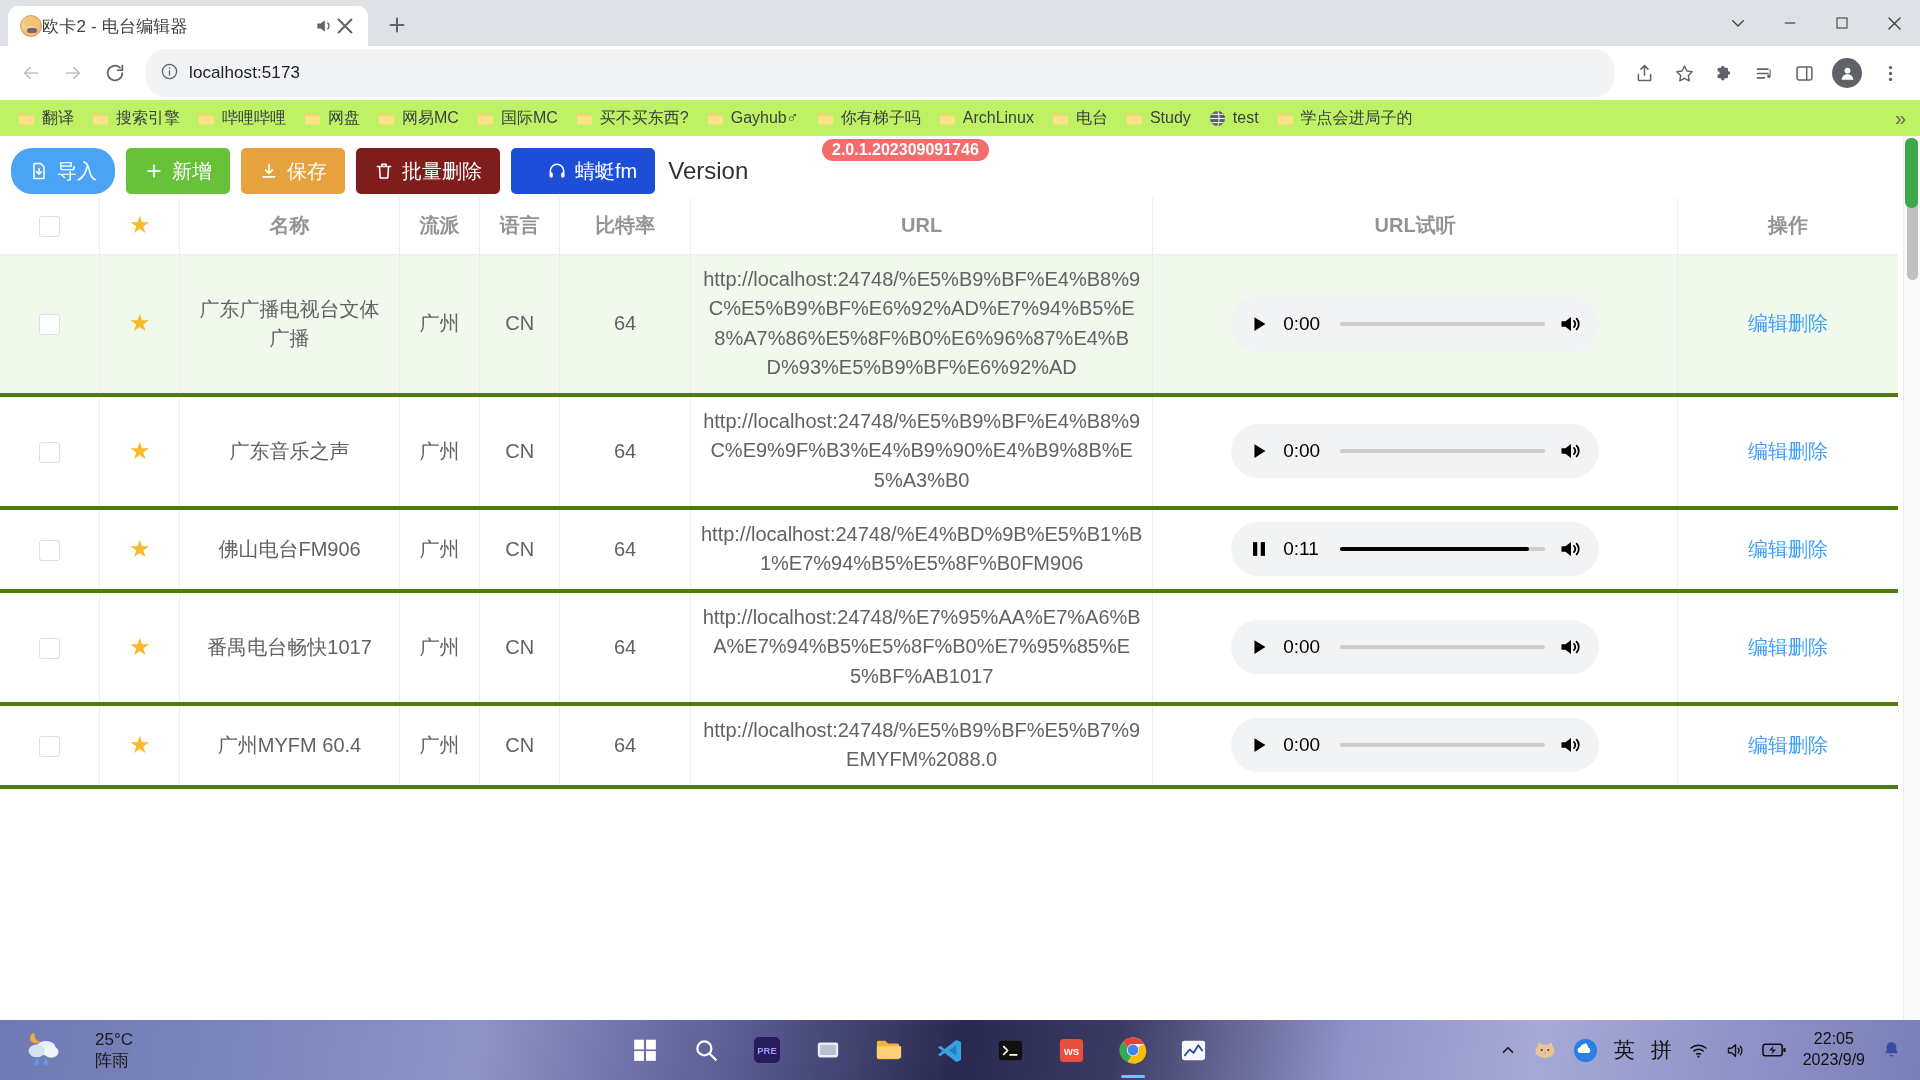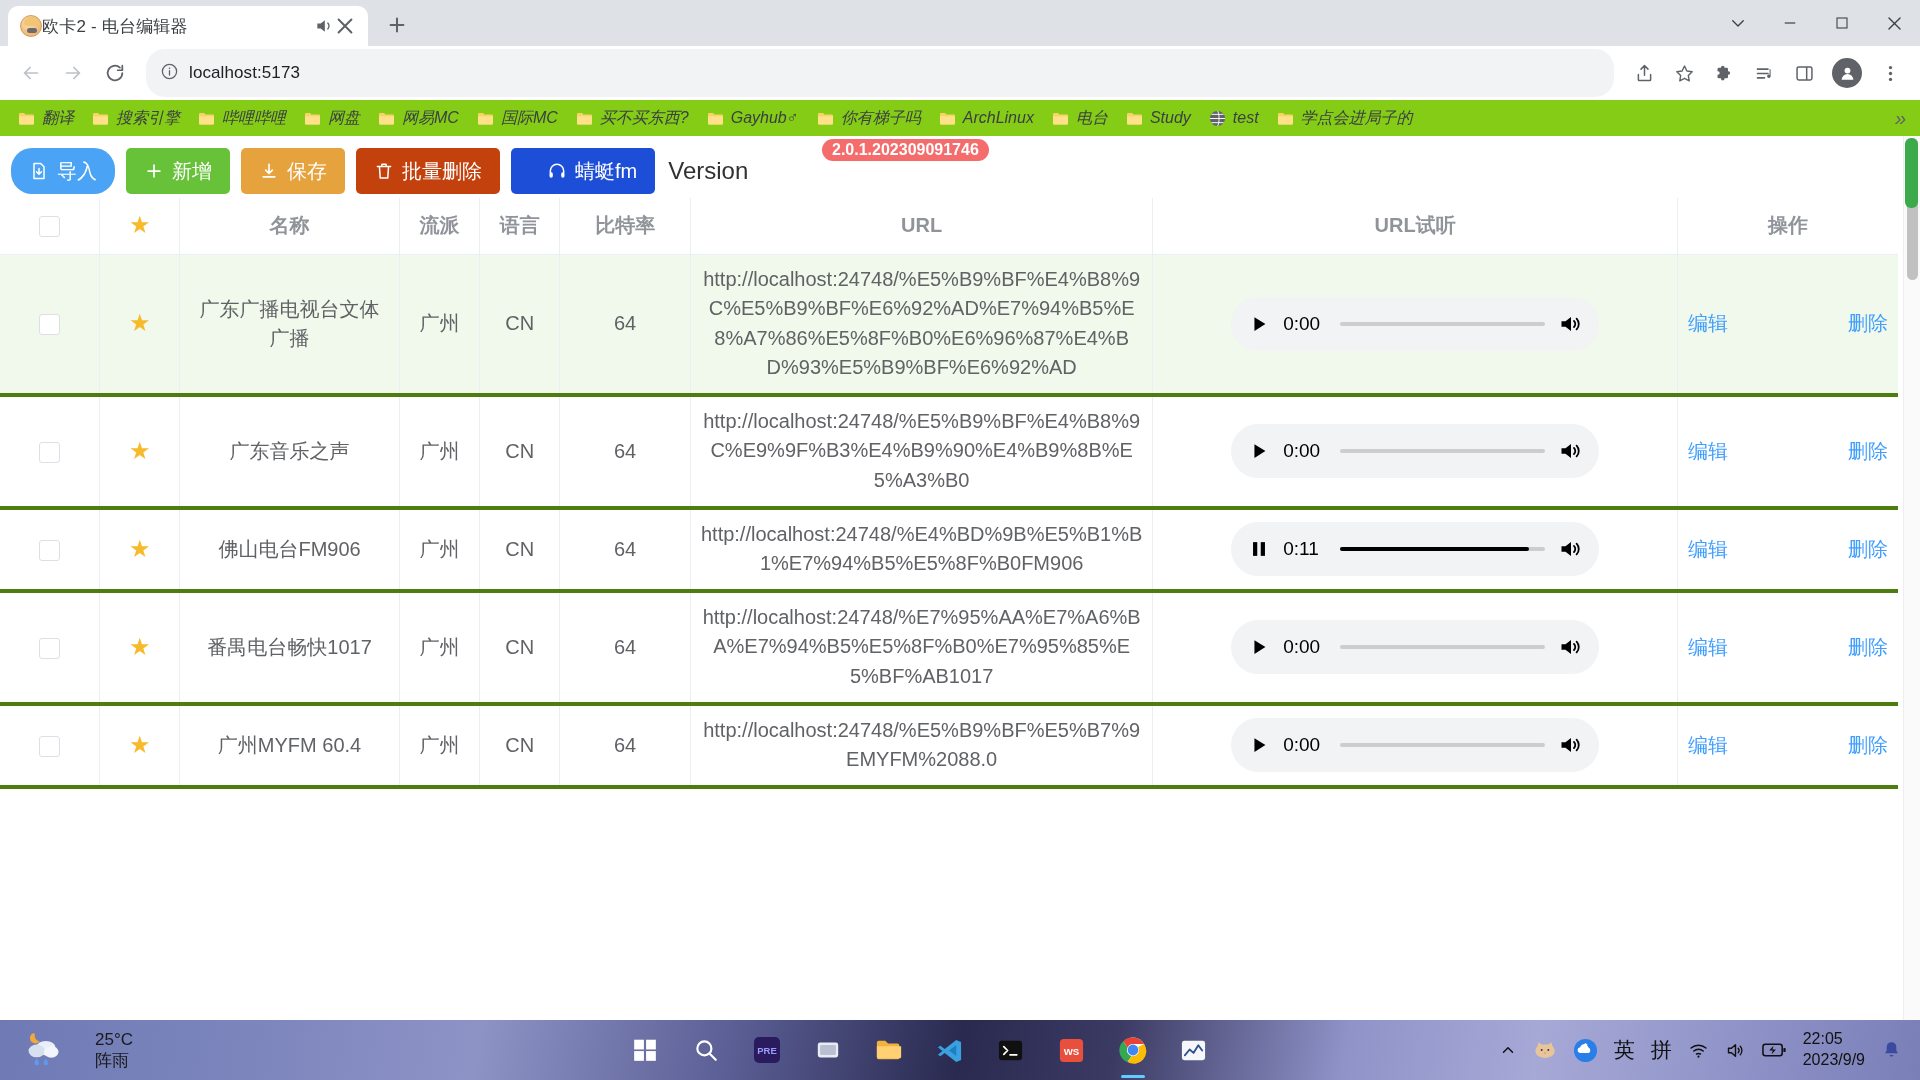--- a/index.html
+++ b/index.html
@@ -76,22 +76,22 @@
     display: flex; align-items: center; justify-content: center;
     color: #5f6368; cursor: pointer; flex: none;
   }
   .profile-avatar {
     width: 30px; height: 30px; border-radius: 50%; background: #5f6368;
     display: flex; align-items: center; justify-content: center; color: #fff;
     flex: none; margin: 0 6px; cursor: pointer;
   }
 
   .bookmarks {
-    height: 36px; background: #84cc16; display: flex; align-items: center;
-    padding: 0 10px; gap: 2px; position: relative; overflow: hidden; font-style: italic;
+    height: 36px; background: #bef264; display: flex; align-items: center;
+    padding: 0 10px; gap: 2px; position: relative; overflow: hidden;
   }
   .bm {
     display: flex; align-items: center; gap: 7px; padding: 4px 8px;
     border-radius: 5px; cursor: pointer; flex: none; white-space: nowrap;
   }
   .bm-label { font-size: 16px; color: #3c4043; }
   .folder-icon { width: 17px; height: 15px; flex: none; }
   .globe-icon { width: 17px; height: 17px; flex: none; color: #5f6368; }
   .bm-overflow {
     position: absolute; right: 14px; font-size: 20px; color: #5f6368; cursor: pointer;
@@ -108,21 +108,21 @@
   }
   .btn {
     height: 46px; border: none; border-radius: 5px; color: #fff;
     font-size: 20px; font-family: inherit; padding: 0 18px;
     display: inline-flex; align-items: center; gap: 8px; cursor: pointer;
     white-space: nowrap;
   }
   .btn-import { background: #4ba3f5; border-radius: 21px; }
   .btn-add    { background: #67c23a; }
   .btn-save   { background: #e6a23c; }
-  .btn-del    { background: #c2410c; }
+  .btn-del    { background: #7f1d1d; }
   .btn-fm     { background: #1d4ed8; padding-left: 36px; }
   .btn-ico { width: 20px; height: 20px; flex: none; }
   .version-label {
     font-size: 24px; color: #303133; margin-left: 2px; white-space: nowrap;
   }
   .version-badge {
     position: absolute; left: 822px; top: 3px;
     background: #f56c6c; color: #fff; font-size: 16px;
     border-radius: 12px; padding: 2px 10px; white-space: nowrap; font-weight: bold;
   }
@@ -159,21 +159,21 @@
   }
   .a-play { width: 22px; height: 22px; flex: none; color: #000; cursor: pointer; }
   .a-time { font-size: 19px; color: #000; font-variant-numeric: tabular-nums; width: 44px; text-align: left;}
   .a-track {
     flex: 1; height: 4px; background: #cdcdcd; border-radius: 2px; position: relative; cursor: pointer;
   }
   .a-track .fill { position: absolute; left: 0; top: 0; bottom: 0; background: #000; border-radius: 2px; }
   .a-vol { width: 24px; height: 24px; flex: none; color: #000; cursor: pointer; }
 
   .act-link { color: #409eff; font-size: 20px; cursor: pointer; text-decoration: none; }
-  .act-wrap { display: flex; justify-content: space-between; }
+  .act-wrap { display: flex; justify-content: center; }
 
   
   .page-scroll {
     position: absolute; right: 0; top: 0; bottom: 0; width: 17px; background: #fafafa;
     border-left: 1px solid #eee;
   }
   .page-scroll .thumb {
     position: absolute; left: 3px; width: 11px; top: 2px; height: 142px;
     background: #c1c1c1; border-radius: 6px;
   }
@@ -193,21 +193,21 @@
   .weather-txt { font-size: 17px; color: #1a1a1a; line-height: 1.25; }
   .tb-center { flex: 1; display: flex; align-items: center; justify-content: center; gap: 21px; text-align: center; }
   .ti { width: 40px; height: 40px; display: flex; align-items: center; justify-content: center; cursor: pointer; position: relative; }
   .ti.active::after {
     content: ""; position: absolute; bottom: -8px; left: 50%; transform: translateX(-50%);
     width: 24px; height: 3px; background: #60cdff; border-radius: 2px;
   }
   .tb-right { display: flex; align-items: center; gap: 16px; padding-right: 18px; }
   .sys-ico { color: #111; display: flex; align-items: center; justify-content: center; cursor: pointer; }
   .ime-txt { font-size: 21px; color: #111; cursor: pointer; }
-  .tb-clock { font-size: 16px; color: #111; line-height: 1.3; text-align: left; cursor: pointer; }
+  .tb-clock { font-size: 16px; color: #111; line-height: 1.3; text-align: center; cursor: pointer; }
 </style>
 </head>
 <body>
 
 <div class="browser">
 
   <div class="tabstrip">
     <div class="tab">
       <span class="tab-favicon"></span>
       <span class="tab-title">欧卡2 - 电台编辑器</span>

